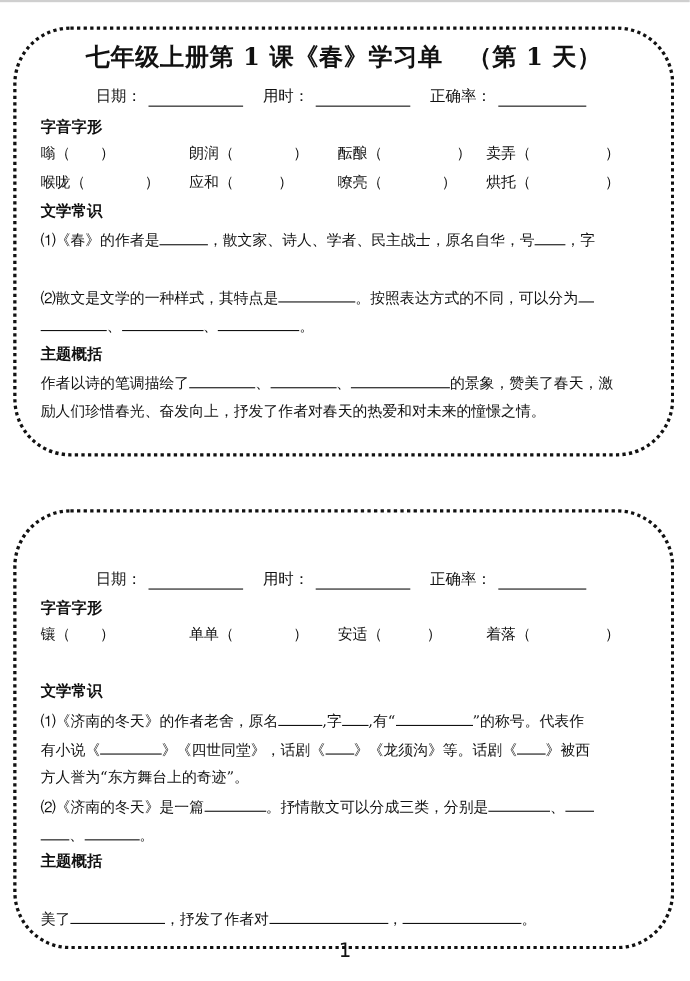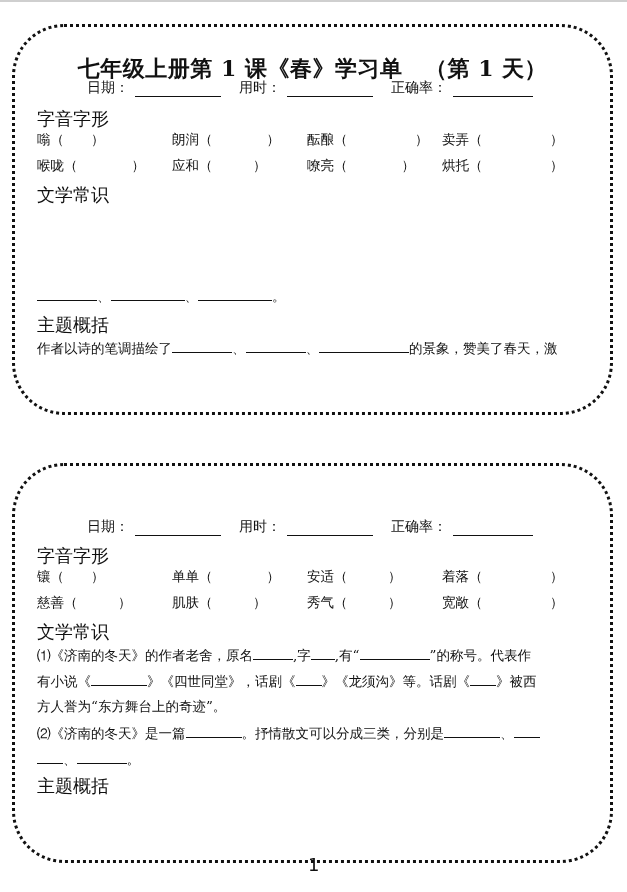--- a/index.html
+++ b/index.html
@@ -11,26 +11,25 @@
   .card {
     position: absolute; left: 12px; width: 601px;
     border: 3px dotted #111; border-radius: 52px; box-sizing: border-box;
   }
   .card1 { top: 24px; height: 391px; }
   .card2 { top: 463px; height: 400px; }
   .title {
     position: absolute; left: 0; right: 0; text-align: center;
     font-family: "DejaVu Serif", serif; font-weight: bold; font-size: 22px; letter-spacing: 0.5px;
     white-space: nowrap;
-    margin-top: 17px;
   }
   .meta { position: absolute; font-size: 14px; white-space: nowrap; display: flex; align-items: flex-end; }
   .meta .lbl { margin-right: 6px; }
   .meta .line { display: inline-block; border-bottom: 1.5px solid #111; height: 14px; width: 86px; margin-right: 18px; }
-  .sec { position: absolute; left: 22px; font-weight: normal; font-size: 18px; white-space: nowrap; }
+  .sec { position: absolute; left: 22px; font-weight: bold; font-size: 14px; white-space: nowrap; }
   .row { position: absolute; left: 22px; font-size: 13.5px; white-space: nowrap; }
   .cell { position: absolute; top: 0; white-space: pre; }
   .txt { position: absolute; left: 22px; font-size: 13.5px; white-space: nowrap; }
   .blank { display: inline-block; border-bottom: 1.3px solid #111; height: 13px; vertical-align: baseline; }
   .pagenum { position: absolute; left: 308px; top: 854px; font-size: 18px; font-family: "DejaVu Sans", sans-serif; }
 </style>
 </head>
 <body>
 
 <div class="topline"></div>
@@ -55,66 +54,70 @@
     <span class="cell" style="left:405px">卖弄（　　　　　）</span>
   </div>
   <div class="row" style="top:130px; width:560px; height:18px;">
     <span class="cell" style="left:0">喉咙（　　　　）</span>
     <span class="cell" style="left:135px">应和（　　　）</span>
     <span class="cell" style="left:270px">嘹亮（　　　　）</span>
     <span class="cell" style="left:405px">烘托（　　　　　）</span>
   </div>
 
   <div class="sec" style="top:156px;">文学常识</div>
+  <div class="txt" style="top:182px;">
+    <span>⑴《春》的作者是</span><span class="blank" style="width:44px"></span><span>，散文家、诗人、学者、民主战士，原名自华，号</span><span class="blank" style="width:28px"></span><span>，字</span>
+  </div>
+  <div class="txt" style="top:234px;">
+    <span>⑵散文是文学的一种样式，其特点是</span><span class="blank" style="width:70px"></span><span>。按照表达方式的不同，可以分为</span><span class="blank" style="width:14px"></span>
+  </div>
   <div class="txt" style="top:260px;">
     <span class="blank" style="width:60px"></span><span>、</span><span class="blank" style="width:74px"></span><span>、</span><span class="blank" style="width:74px"></span><span>。</span>
   </div>
 
   <div class="sec" style="top:286px;">主题概括</div>
   <div class="txt" style="top:312px;text-align:right;">
     <span>作者以诗的笔调描绘了</span><span class="blank" style="width:60px"></span><span>、</span><span class="blank" style="width:60px"></span><span>、</span><span class="blank" style="width:90px"></span><span>的景象，赞美了春天，激</span>
   </div>
+  <div class="txt" style="top:338px;">励人们珍惜春光、奋发向上，抒发了作者对春天的热爱和对未来的憧憬之情。</div>
 </div>
 
 <div class="card card2">
 
   <div class="meta" style="left:72px; top:52px;">
     <span class="lbl">日期：</span>
     <span class="line"></span>
     <span class="lbl">用时：</span>
     <span class="line"></span>
     <span class="lbl">正确率：</span>
     <span class="line" style="width:80px"></span>
   </div>
 
   <div class="sec" style="top:78px;">字音字形</div>
   <div class="row" style="top:102px; width:560px; height:18px;">
     <span class="cell" style="left:0">镶（　　）</span>
     <span class="cell" style="left:135px">单单（　　　　）</span>
     <span class="cell" style="left:270px">安适（　　　）</span>
     <span class="cell" style="left:405px">着落（　　　　　）</span>
   </div>
-  <div class="row" style="top:128px; width:560px; height:18px;">
-    <span class="cell" style="left:0">慈善（　　　）</span>
-    <span class="cell" style="left:135px">肌肤（　　　）</span>
-    <span class="cell" style="left:270px">秀气（　　　）</span>
-    <span class="cell" style="left:405px">宽敞（　　　　　）</span>
-  </div>
 
   <div class="sec" style="top:154px;">文学常识</div>
   <div class="txt" style="top:180px;">
     <span>⑴《济南的冬天》的作者老舍，原名</span><span class="blank" style="width:40px"></span><span>,字</span><span class="blank" style="width:24px"></span><span>,有“</span><span class="blank" style="width:70px"></span><span>”的称号。代表作</span>
   </div>
   <div class="txt" style="top:206px;">
     <span>有小说《</span><span class="blank" style="width:56px"></span><span>》《四世同堂》，话剧《</span><span class="blank" style="width:26px"></span><span>》《龙须沟》等。话剧《</span><span class="blank" style="width:26px"></span><span>》被西</span>
   </div>
   <div class="txt" style="top:232px;">方人誉为“东方舞台上的奇迹”。</div>
   <div class="txt" style="top:258px;">
     <span>⑵《济南的冬天》是一篇</span><span class="blank" style="width:56px"></span><span>。抒情散文可以分成三类，分别是</span><span class="blank" style="width:56px"></span><span>、</span><span class="blank" style="width:26px"></span>
   </div>
   <div class="txt" style="top:284px;">
     <span class="blank" style="width:26px"></span><span>、</span><span class="blank" style="width:50px"></span><span>。</span>
   </div>
 
   <div class="sec" style="top:308px;">主题概括</div>
+  <div class="txt" style="top:360px;">
+    <span>美了</span><span class="blank" style="width:86px"></span><span>，抒发了作者对</span><span class="blank" style="width:108px"></span><span>，</span><span class="blank" style="width:108px"></span><span>。</span>
+  </div>
 </div>
 
 <div class="pagenum">1</div>
 
 </body></html>

